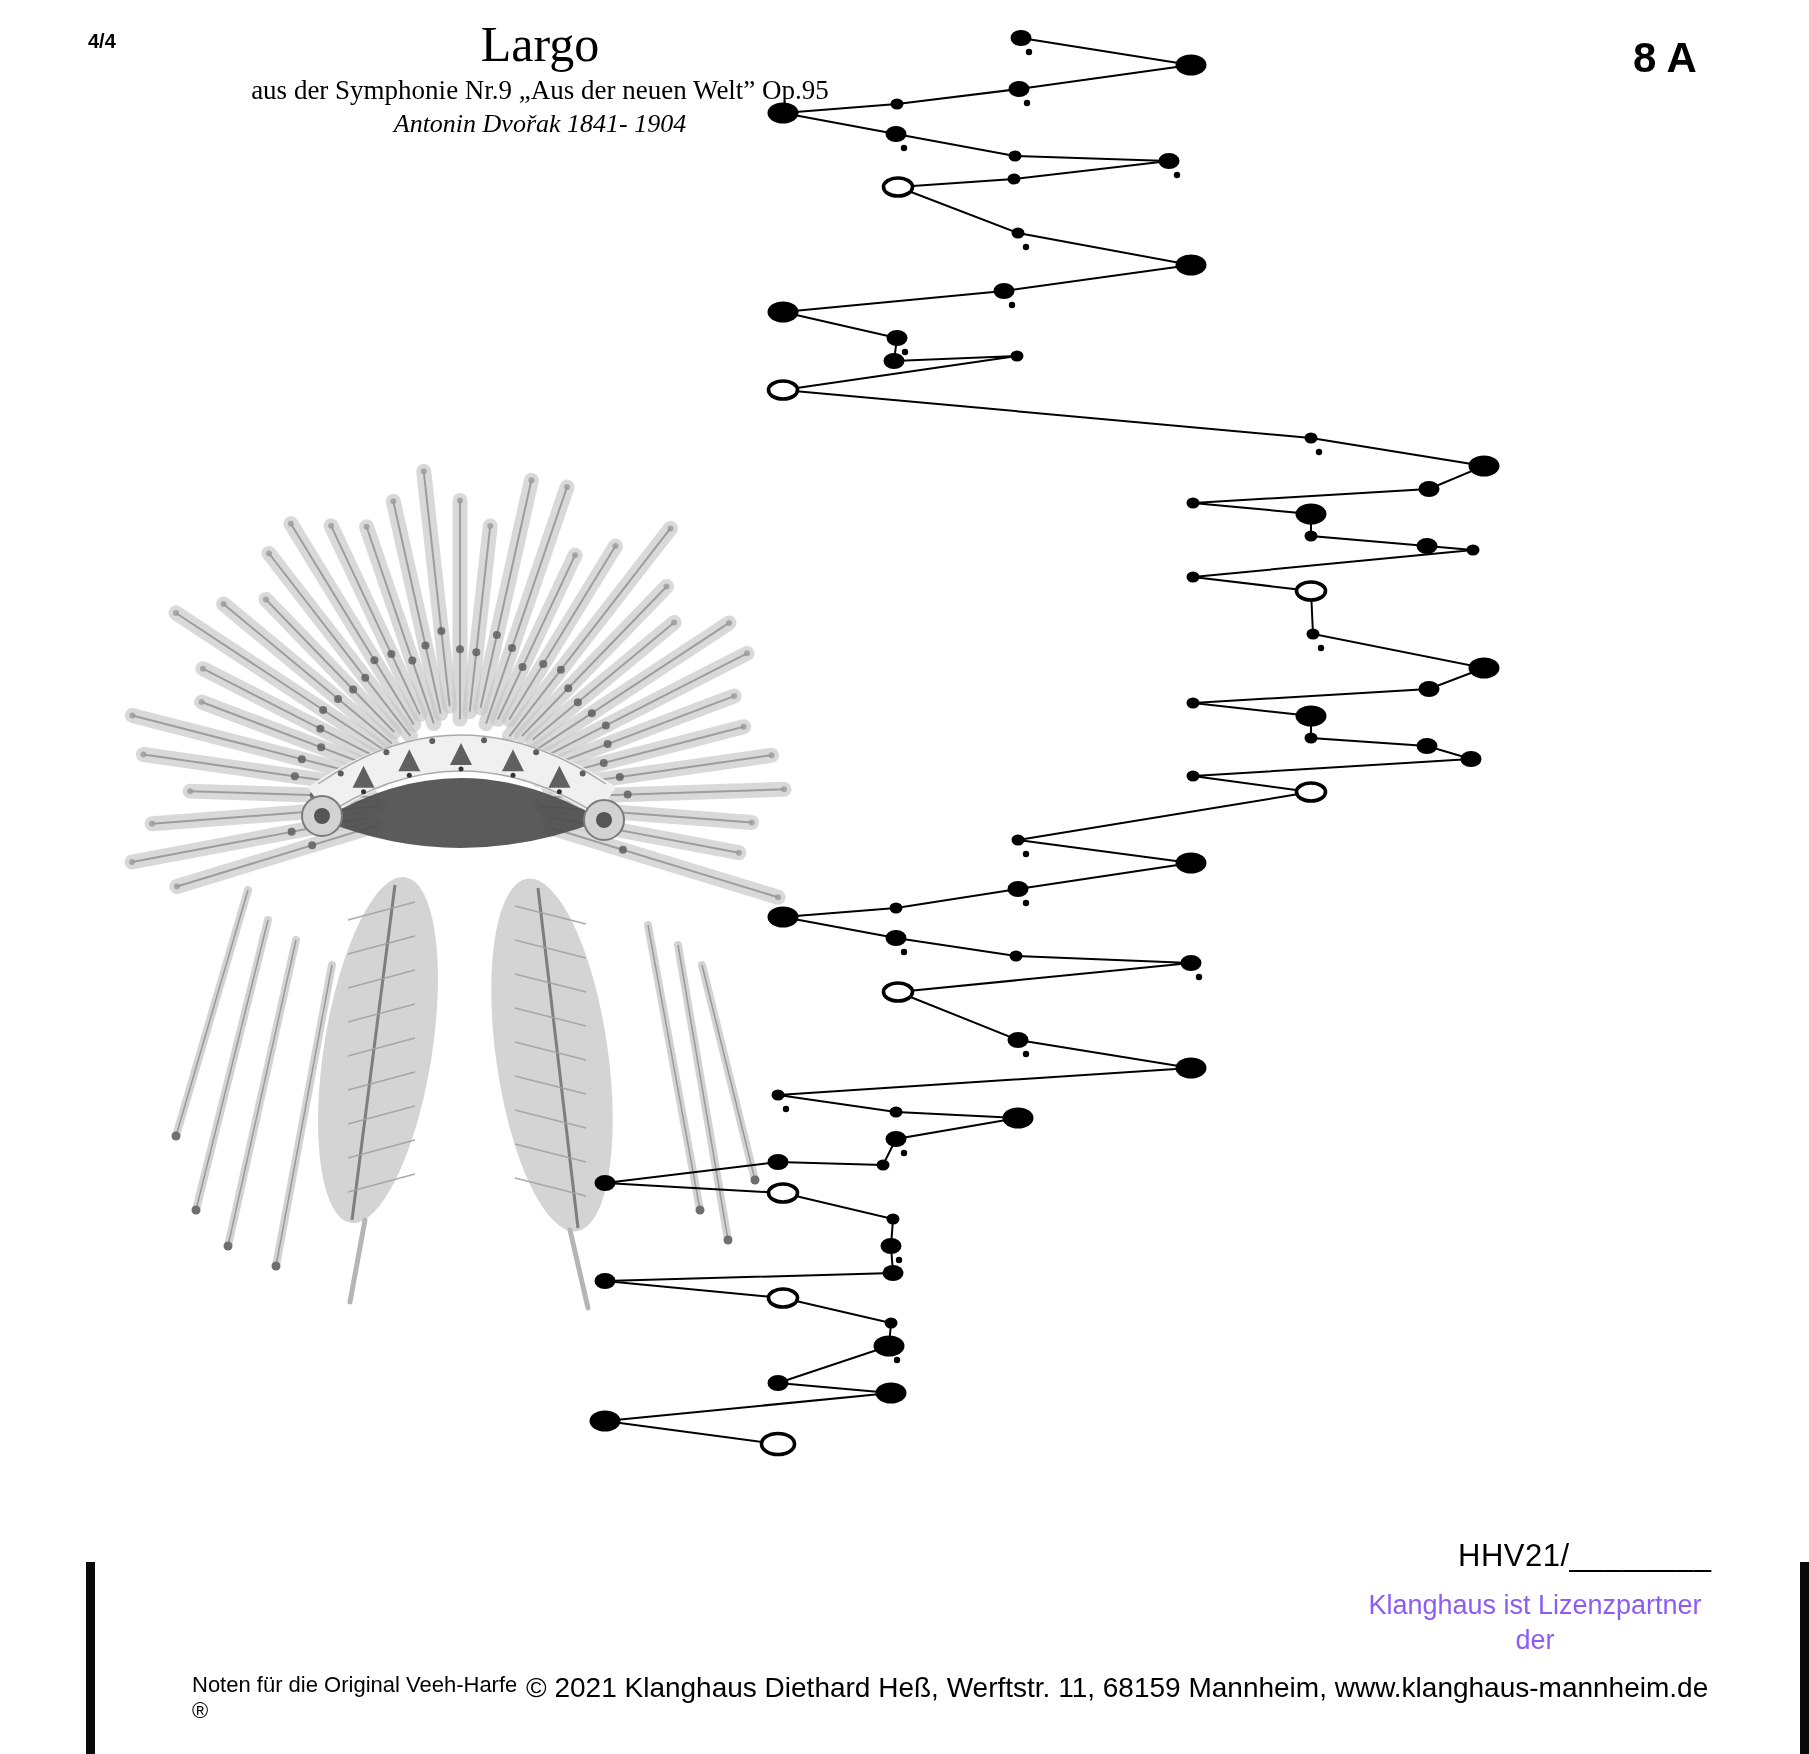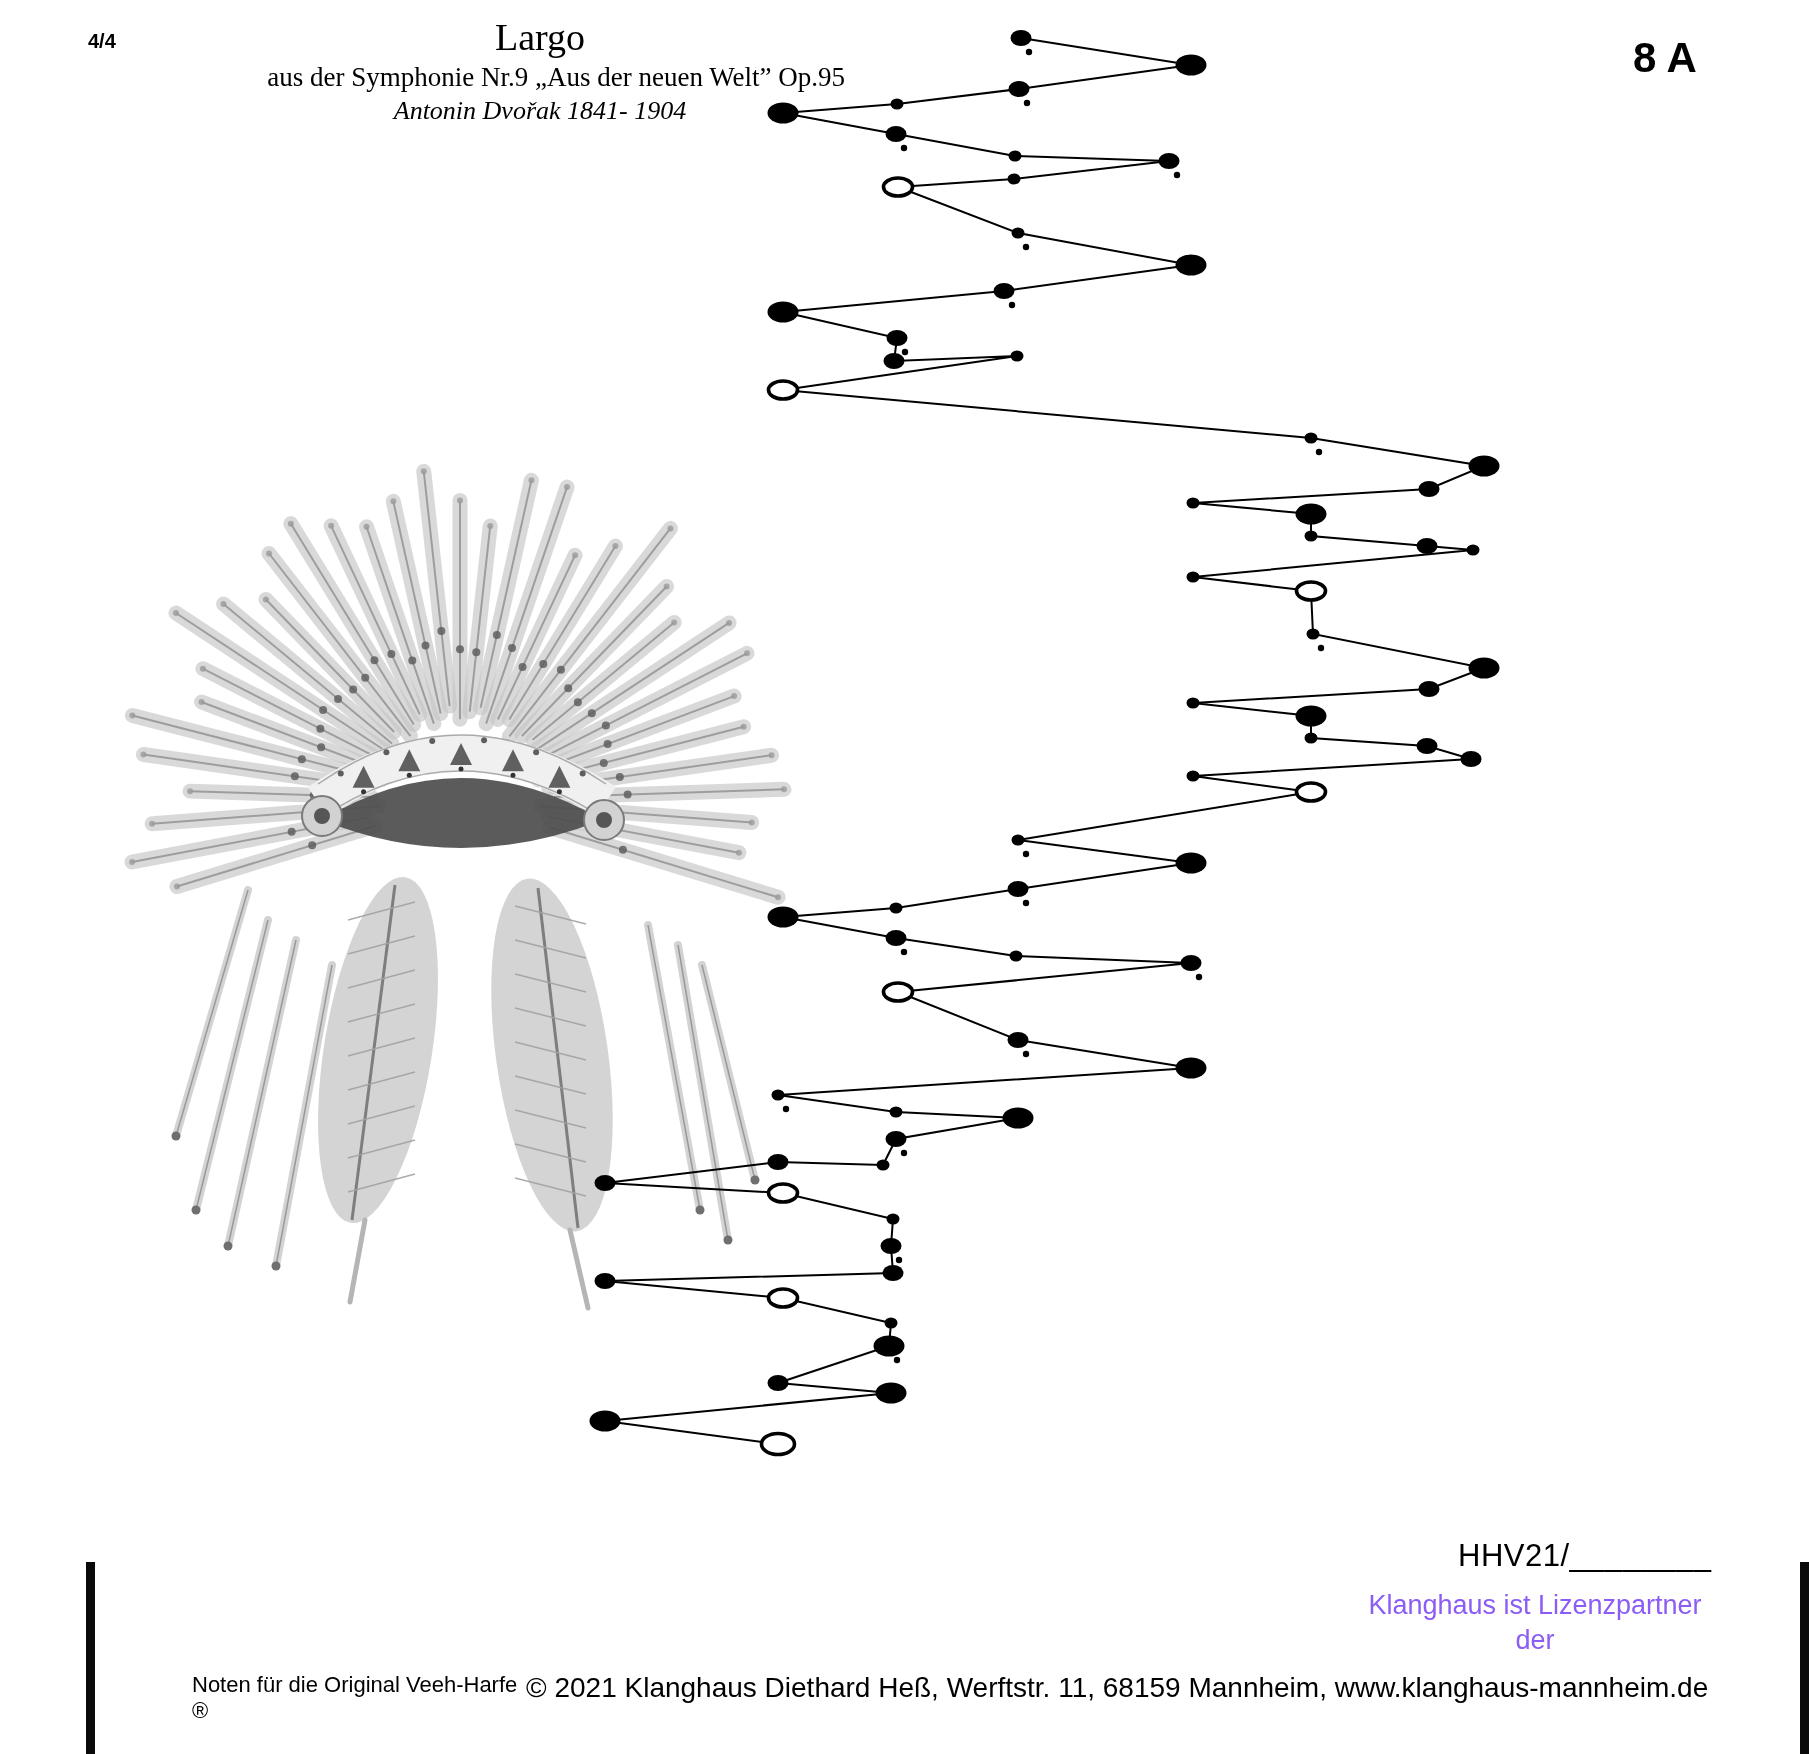--- a/index.html
+++ b/index.html
@@ -3,22 +3,22 @@
 <meta charset="utf-8">
 <style>
   html,body{margin:0;padding:0;background:#ffffff;}
   .page{
     position:relative;width:1809px;height:1754px;background:#ffffff;overflow:hidden;
     font-family:"Liberation Sans", sans-serif;color:#000;
   }
   .time-sig{position:absolute;left:88px;top:30px;font-size:20px;font-weight:bold;}
   .title-block{position:absolute;left:235px;top:18px;width:610px;text-align:center;
     font-family:"Liberation Serif", serif;}
-  .title{font-size:38px;line-height:1.05;}
-  .subtitle{font-size:27px;margin-top:4px;text-align:right;}
+  .title{font-size:50px;line-height:1.05;}
+  .subtitle{font-size:27px;margin-top:4px;}
   .composer{font-size:26px;font-style:italic;margin-top:3px;}
   .page-code{position:absolute;left:1633px;top:22px;font-size:42px;font-weight:bold;margin-top:12px;}
   svg.headdress{position:absolute;left:100px;top:420px;pointer-events:none;}
   svg.notation{position:absolute;left:0;top:0;pointer-events:none;}
   .serial{position:absolute;left:1458px;top:1538px;font-size:31px;letter-spacing:0.5px;}
   .license{position:absolute;left:1350px;top:1588px;width:370px;text-align:center;
     font-size:27px;line-height:1.3;}
   .footer{position:absolute;left:192px;top:1672px;display:flex;align-items:flex-start;}
   .footer-left{font-size:22px;width:334px;display:inline-block;}
   .footer-copy{font-size:28px;}

